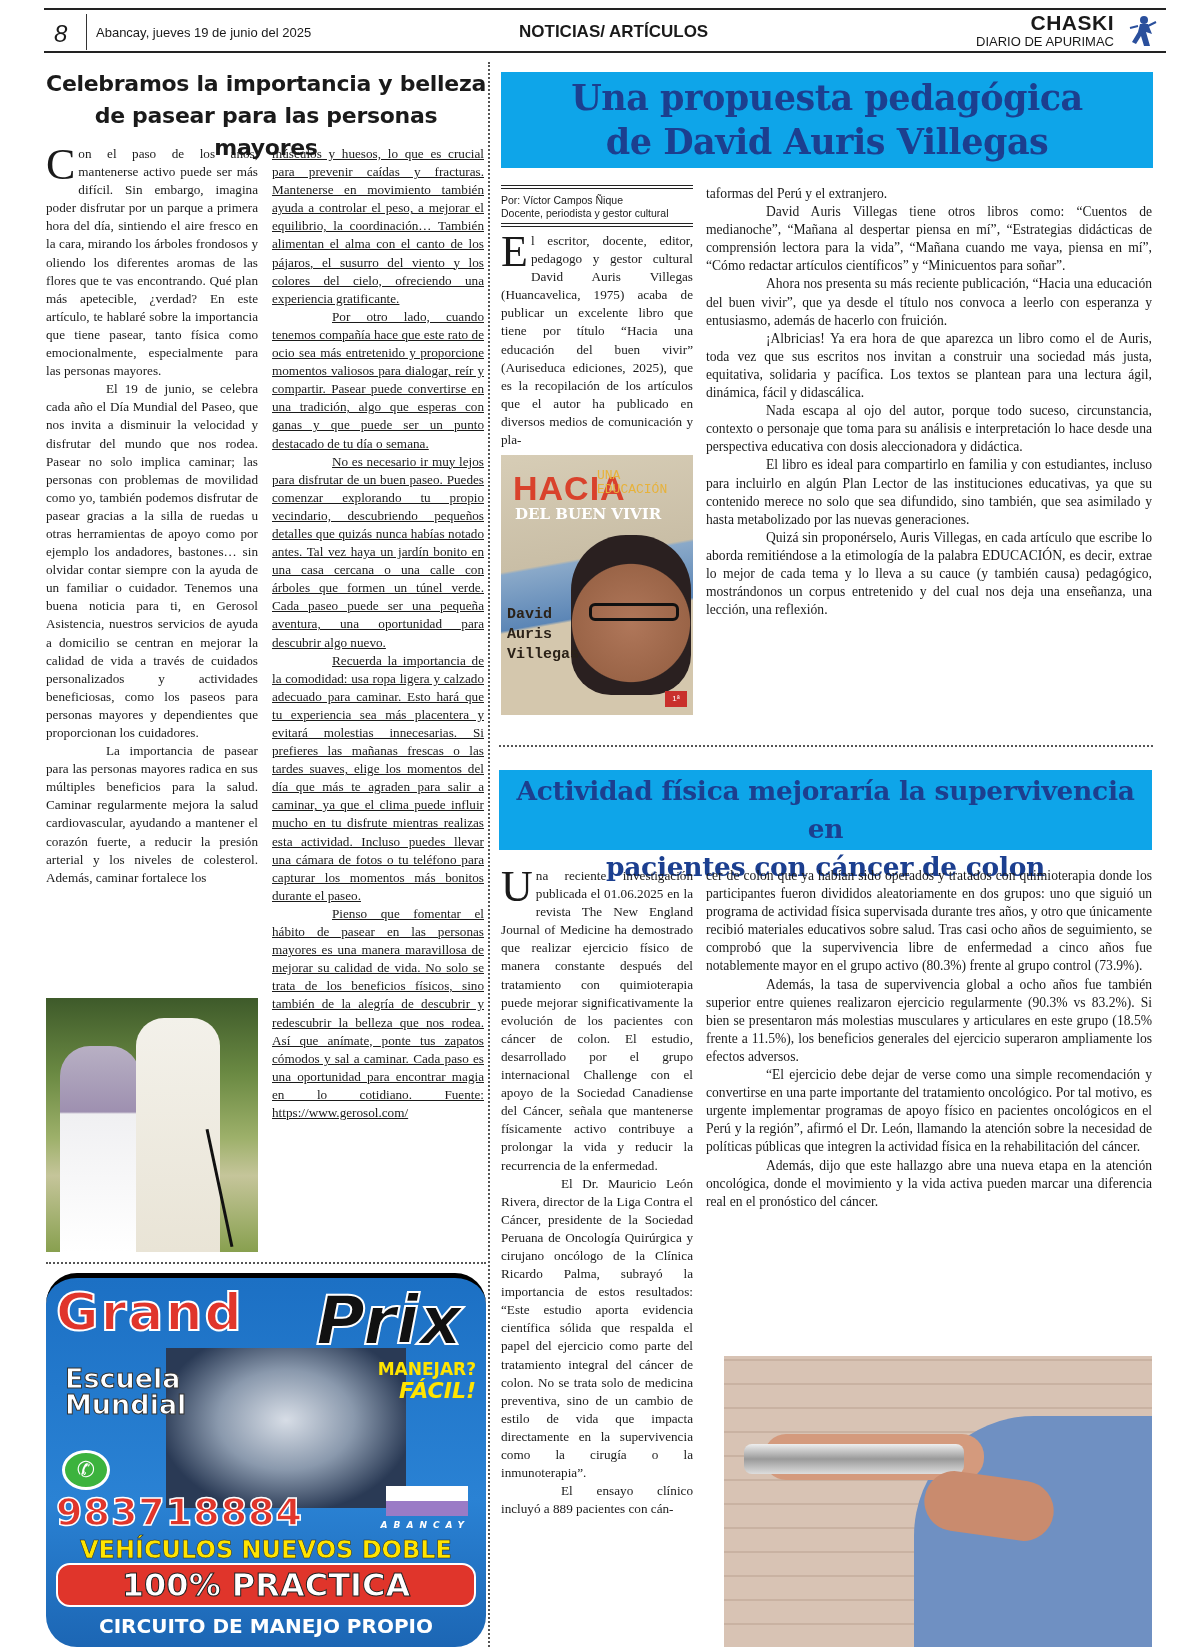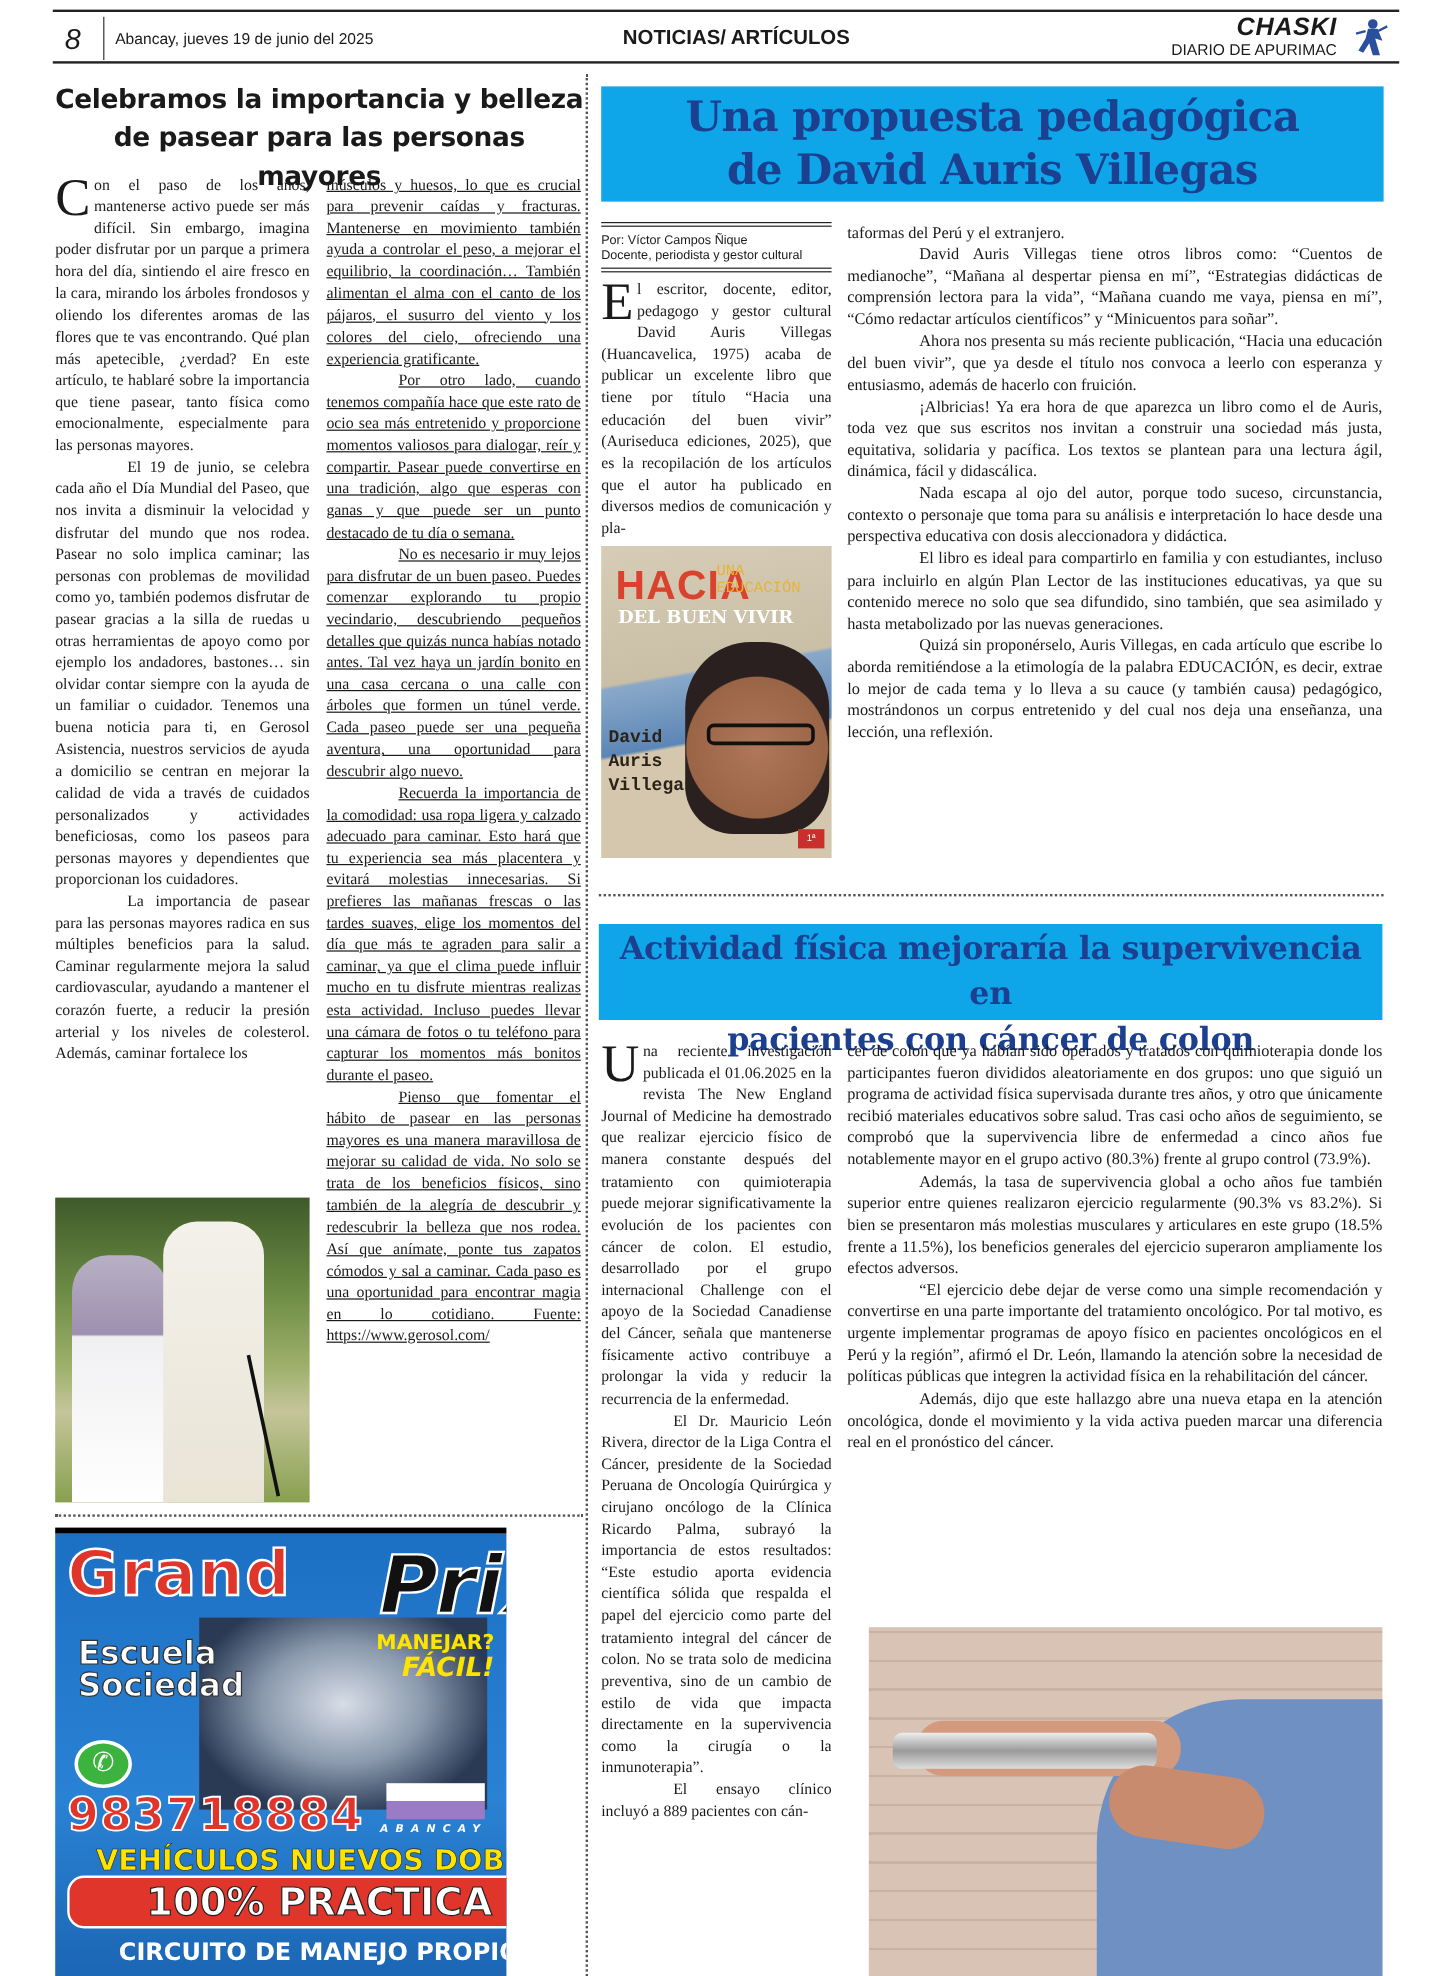--- a/index.html
+++ b/index.html
@@ -6,21 +6,21 @@
   html, body { width: 1200px; height: 1647px; background: #ffffff; overflow: hidden; }
   body { font-family: "Liberation Serif", "DejaVu Serif", serif; color: #1a1a1a; position: relative; }
 
   
   .page-header { position: absolute; left: 44px; top: 8px; width: 1122px; height: 45px; border-top: 2px solid #222; border-bottom: 2px solid #222; }
   .page-header .pgnum { position: absolute; left: 10px; top: 10px; font-family: "Liberation Sans", sans-serif; font-size: 24px; font-style: italic; }
   .page-header .vsep { position: absolute; left: 42px; top: 4px; height: 36px; border-left: 1.5px solid #333; }
   .page-header .dateline { position: absolute; left: 52px; top: 15px; font-family: "Liberation Sans", sans-serif; font-size: 13px; }
   .page-header .section { position: absolute; left: 475px; top: 12px; font-family: "Liberation Sans", sans-serif; font-size: 17px; font-weight: bold; }
   .page-header .brand { position: absolute; right: 52px; top: 2px; text-align: right; font-family: "Liberation Sans", sans-serif; }
-  .page-header .brand .name { font-size: 21px; font-weight: bold; line-height: 22px; letter-spacing: 0.5px; font-style: italic; }
+  .page-header .brand .name { font-size: 21px; font-weight: bold; line-height: 22px; letter-spacing: 0.5px; }
   .page-header .brand .sub { font-size: 13px; line-height: 16px; }
   .page-header .logo { position: absolute; right: 6px; top: 4px; width: 34px; height: 36px; }
 
   
   .vdots { position: absolute; border-left: 2px dotted #555; }
   .hdots { position: absolute; border-top: 2px dotted #555; }
 
   
   .a1-title { position: absolute; left: 46px; top: 68px; width: 440px; font-family: "DejaVu Sans", sans-serif; font-weight: bold; font-size: 22px; line-height: 32px; text-align: center; letter-spacing: -0.3px; }
   .col { position: absolute; font-size: 13.2px; line-height: 18.1px; text-align: justify; hyphens: auto; }
@@ -54,21 +54,21 @@
   .elderly-photo .p2 { position: absolute; left: 90px; top: 20px; width: 84px; height: 234px; background: linear-gradient(180deg, #f3f1ea 0%, #e9e4d6 100%); border-radius: 28px 28px 0 0; }
   .elderly-photo .cane { position: absolute; left: 172px; top: 130px; width: 3px; height: 120px; background: #111; transform: rotate(-12deg); }
 
   .exercise-photo { position: absolute; left: 724px; top: 1356px; width: 428px; height: 291px; background: repeating-linear-gradient(0deg, #d8c3b4 0 22px, #c9b2a2 22px 24px); overflow: hidden; }
   .exercise-photo .shirt { position: absolute; left: 190px; top: 60px; width: 260px; height: 260px; background: #6f90c2; border-radius: 120px 0 0 0; }
   .exercise-photo .arm { position: absolute; left: 40px; top: 78px; width: 220px; height: 46px; background: #d49a7d; border-radius: 22px; }
   .exercise-photo .dumbbell { position: absolute; left: 20px; top: 88px; width: 220px; height: 30px; background: linear-gradient(180deg, #eee, #9a9a9a 50%, #ddd); border-radius: 8px; }
   .exercise-photo .hand2 { position: absolute; left: 200px; top: 120px; width: 130px; height: 60px; background: #c98b6e; border-radius: 30px; transform: rotate(8deg); }
 
   
-  .ad { position: absolute; left: 46px; top: 1273px; width: 376px; height: 374px; background: linear-gradient(180deg, #1c70c4 0%, #2a82d4 60%, #1c66b4 100%); border-top: 5px solid #000; overflow: hidden; font-family: "DejaVu Sans", sans-serif; }
+  .ad { position: absolute; left: 46px; top: 1273px; width: 440px; height: 374px; background: linear-gradient(180deg, #1c70c4 0%, #2a82d4 60%, #1c66b4 100%); border-top: 5px solid #000; overflow: hidden; font-family: "DejaVu Sans", sans-serif; border-radius: 31px; }
   .ad .grand { position: absolute; left: 10px; top: 4px; font-size: 52px; font-weight: bold; color: #e0352b; -webkit-text-stroke: 2px #fff; letter-spacing: 2px; }
   .ad .prix { position: absolute; left: 270px; top: 4px; font-size: 67px; font-weight: bold; font-style: italic; color: #111; -webkit-text-stroke: 2px #fff; }
   .ad .face { position: absolute; left: 120px; top: 70px; width: 240px; height: 160px; background: radial-gradient(ellipse at 50% 45%, #d7dde6 0%, #8a99ad 40%, #2a3a55 75%); }
   .ad .manejar { position: absolute; right: 10px; top: 80px; color: #ffe400; font-size: 17px; font-weight: bold; text-align: right; line-height: 22px; }
   .ad .manejar .big { font-size: 22px; font-style: italic; }
   .ad .escuela { position: absolute; left: 19px; top: 88px; color: #fff; font-size: 27px; font-weight: bold; line-height: 26px; -webkit-text-stroke: 1px #333; }
   .ad .wa { position: absolute; left: 16px; top: 172px; width: 48px; height: 40px; background: #3cb33e; border-radius: 50%; border: 3px solid #fff; color: #fff; font-size: 22px; text-align: center; line-height: 34px; }
   .ad .phone { position: absolute; left: 10px; top: 212px; font-size: 38px; font-weight: bold; color: #e0352b; -webkit-text-stroke: 1.5px #fff; letter-spacing: 1px; }
   .ad .flag { position: absolute; right: 18px; top: 208px; width: 82px; height: 30px; background: linear-gradient(180deg, #fff 50%, #9a7bc6 50%); }
   .ad .abancay { position: absolute; right: 16px; top: 242px; color: #fff; font-size: 9px; font-weight: bold; letter-spacing: 6px; font-style: italic; }
@@ -179,21 +179,21 @@
       <div class="hand2"></div>
   </div>
 </article>
 
 <aside class="ad">
   <span class="grand">Grand</span>
   <span class="prix">Prix</span>
   <div class="face"></div>
   <div class="escuela">
     <div>Escuela</div>
-    <div>Sociedad</div>
+    <div>Mundial</div>
   </div>
   <div class="manejar">
     <div>MANEJAR?</div>
     <div class="big">FÁCIL!</div>
   </div>
   <div class="wa">✆</div>
   <span class="phone">983718884</span>
   <div class="flag"></div>
   <span class="abancay">ABANCAY</span>
   <div class="vehiculos">VEHÍCULOS NUEVOS DOBLE COMANDO</div>

